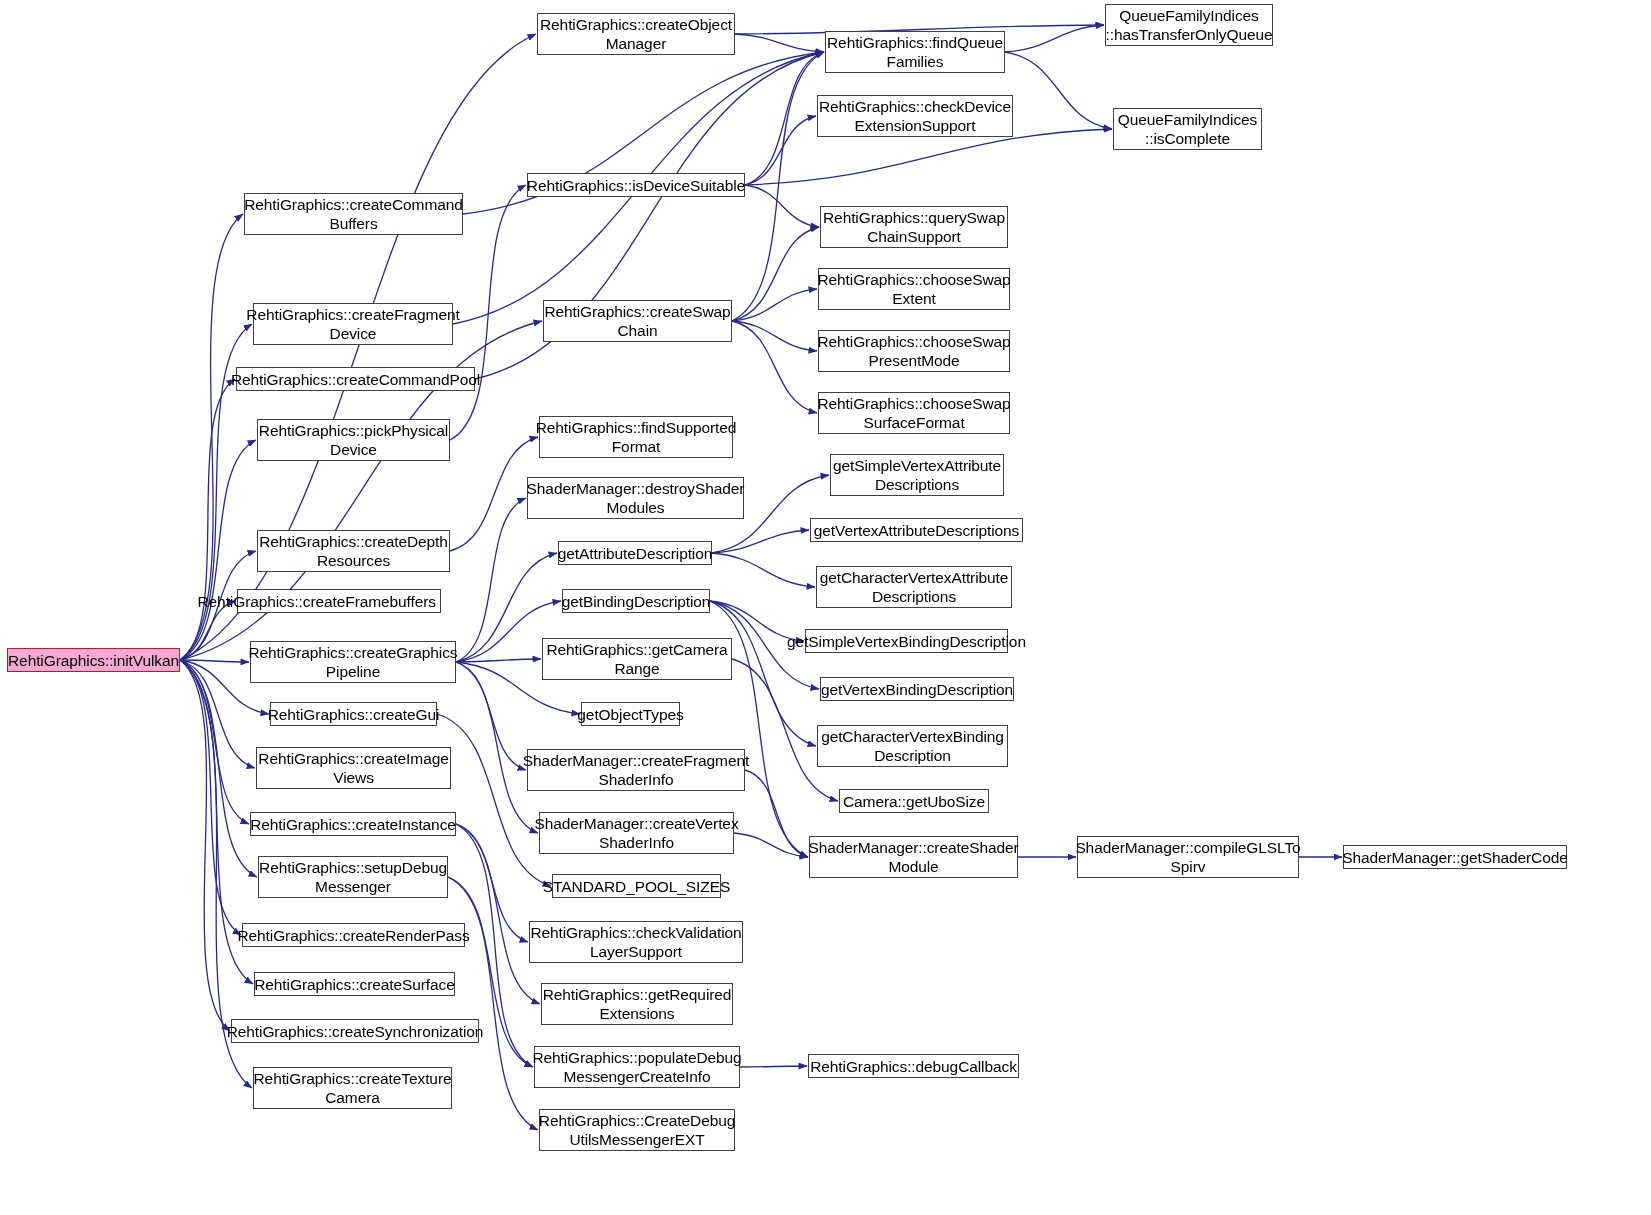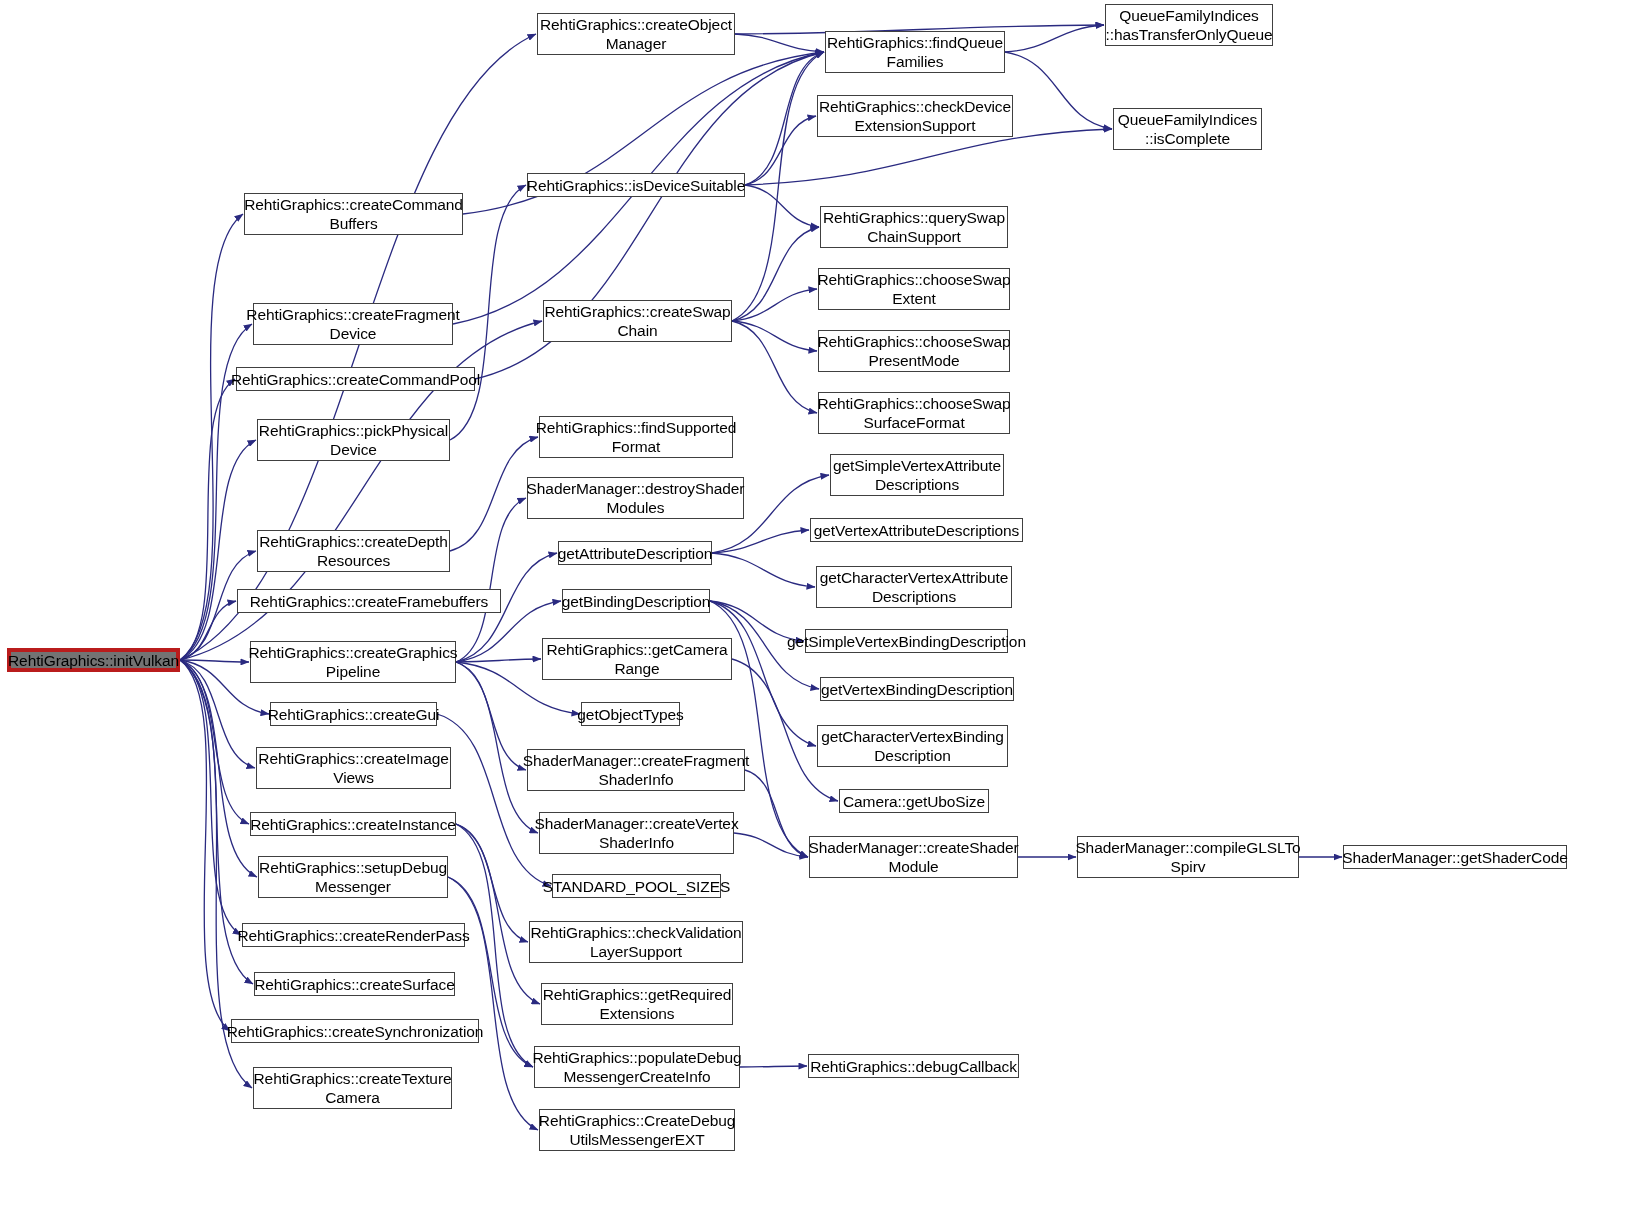--- a/index.html
+++ b/index.html
@@ -34,22 +34,22 @@
     font-size: 15.5px;
     line-height: 19px;
     display: flex;
     align-items: center;
     justify-content: center;
     text-align: center;
     letter-spacing: -0.1px;
     white-space: pre-line;
   }
   .node.root {
-    background: #737373;
-    border: 4px solid #b91c1c;
+    background: #f9a8d4;
+    border: 1px solid #b91c1c;
   }
   .node span {
     display: block;
     padding: 0 4px;
   }
 </style>
 </head>
 <body>
 
 <div id="canvas">
@@ -127,21 +127,21 @@
       <div class="node root" style="left: 7px; top: 648px; width: 173px; height: 24px;"><span>RehtiGraphics::initVulkan</span></div>
       <div class="node" style="left: 244px; top: 193px; width: 219px; height: 42px;"><span>RehtiGraphics::createCommand
 Buffers</span></div>
       <div class="node" style="left: 253px; top: 303px; width: 200px; height: 42px;"><span>RehtiGraphics::createFragment
 Device</span></div>
       <div class="node" style="left: 236px; top: 367px; width: 239px; height: 24px;"><span>RehtiGraphics::createCommandPool</span></div>
       <div class="node" style="left: 257px; top: 419px; width: 193px; height: 42px;"><span>RehtiGraphics::pickPhysical
 Device</span></div>
       <div class="node" style="left: 257px; top: 530px; width: 193px; height: 42px; align-items: center;"><span>RehtiGraphics::createDepth
 Resources</span></div>
-      <div class="node" style="left: 237px; top: 589px; width: 264px; height: 24px;"><span>RehtiGraphics::createFramebuffers</span></div>
+      <div class="node" style="left: 237px; top: 589px; width: 204px; height: 24px; justify-content: flex-end;"><span>RehtiGraphics::createFramebuffers</span></div>
       <div class="node" style="left: 250px; top: 641px; width: 206px; height: 42px;"><span>RehtiGraphics::createGraphics
 Pipeline</span></div>
       <div class="node" style="left: 270px; top: 702px; width: 167px; height: 24px;"><span>RehtiGraphics::createGui</span></div>
       <div class="node" style="left: 256px; top: 747px; width: 195px; height: 42px;"><span>RehtiGraphics::createImage
 Views</span></div>
       <div class="node" style="left: 250px; top: 812px; width: 206px; height: 24px;"><span>RehtiGraphics::createInstance</span></div>
       <div class="node" style="left: 258px; top: 856px; width: 190px; height: 42px;"><span>RehtiGraphics::setupDebug
 Messenger</span></div>
       <div class="node" style="left: 242px; top: 923px; width: 223px; height: 24px;"><span>RehtiGraphics::createRenderPass</span></div>
       <div class="node" style="left: 254px; top: 972px; width: 201px; height: 24px;"><span>RehtiGraphics::createSurface</span></div>

